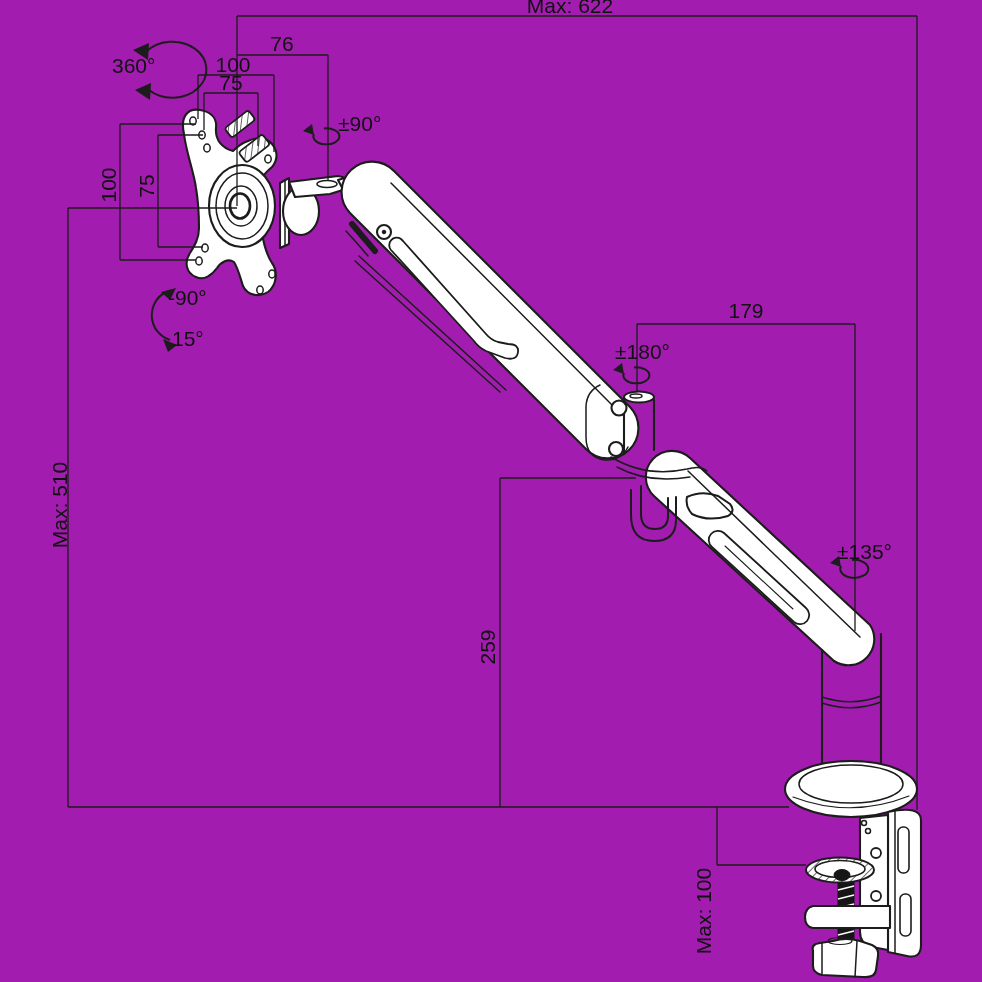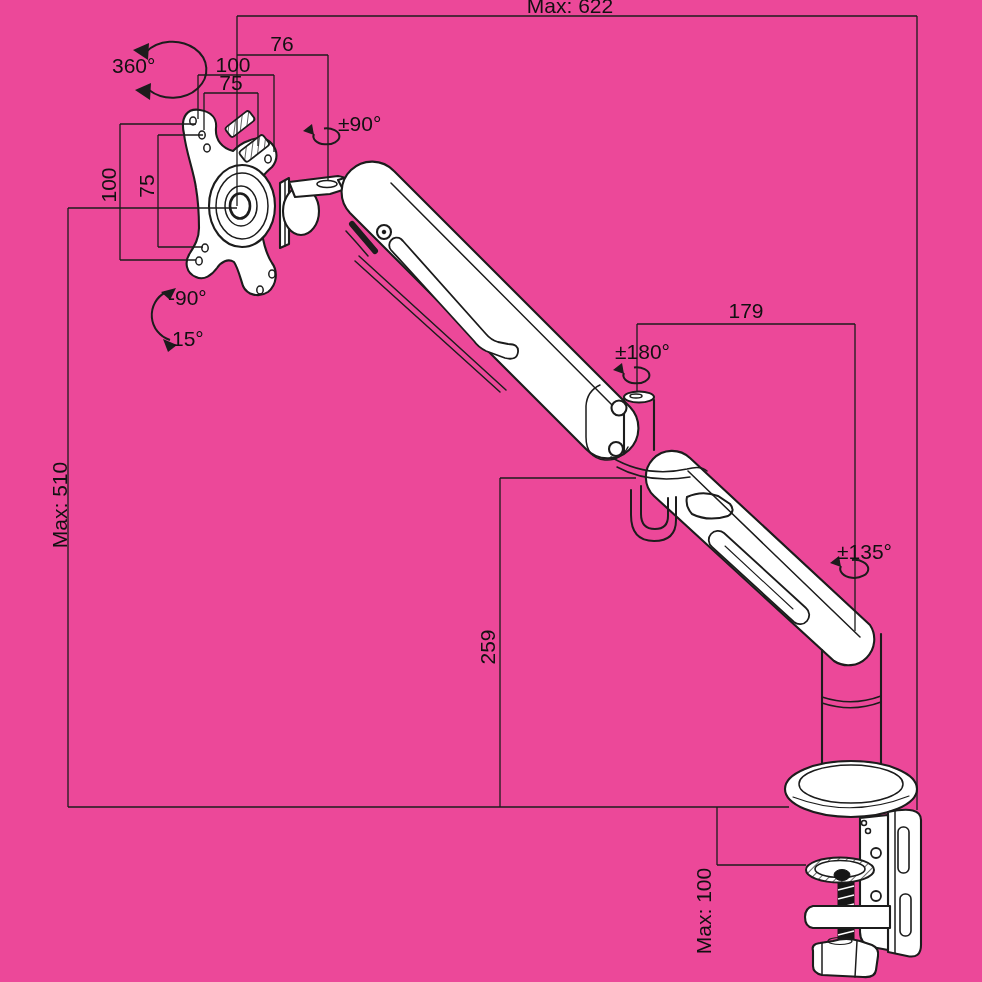--- a/index.html
+++ b/index.html
@@ -1,16 +1,16 @@
 <!DOCTYPE html>
 <html><head>
 <meta charset="utf-8">
 <style>
   html,body{margin:0;padding:0;background:#ffffff;}
-  .stage{position:relative;width:982px;height:982px;background:#ec4899;overflow:hidden;}
+  .stage{position:relative;width:982px;height:982px;background:#a21caf;overflow:hidden;}
   svg{display:block;}
   .part{stroke:#1c1c1c;fill:none;stroke-width:2.1;stroke-linecap:round;stroke-linejoin:round;}
   .partf{stroke:#1c1c1c;fill:#ffffff;stroke-width:2.1;stroke-linejoin:round;}
   .detail{stroke:#1c1c1c;fill:none;stroke-width:1.5;stroke-linecap:round;}
   .dimline{stroke:#1c1c1c;fill:none;stroke-width:1.3;}
   .arrow{fill:#1c1c1c;stroke:none;}
   .dark{fill:#161616;stroke:#161616;}
   text{font-family:"Liberation Sans", sans-serif;font-size:21px;fill:#111111;}
 </style>
 </head>

